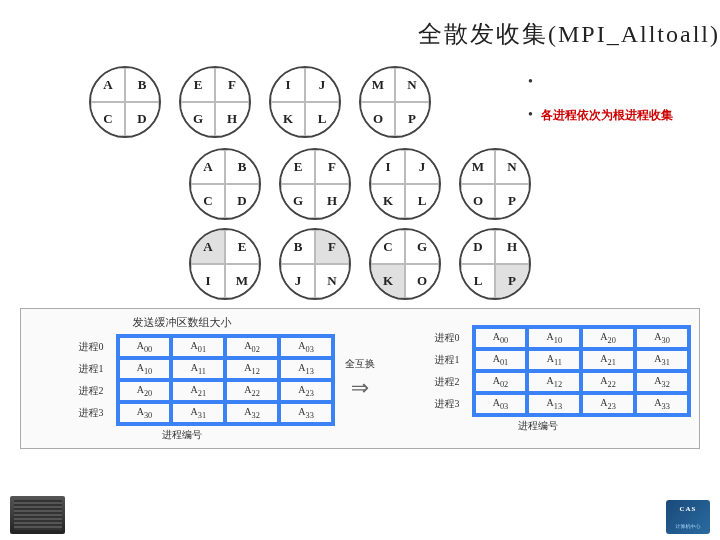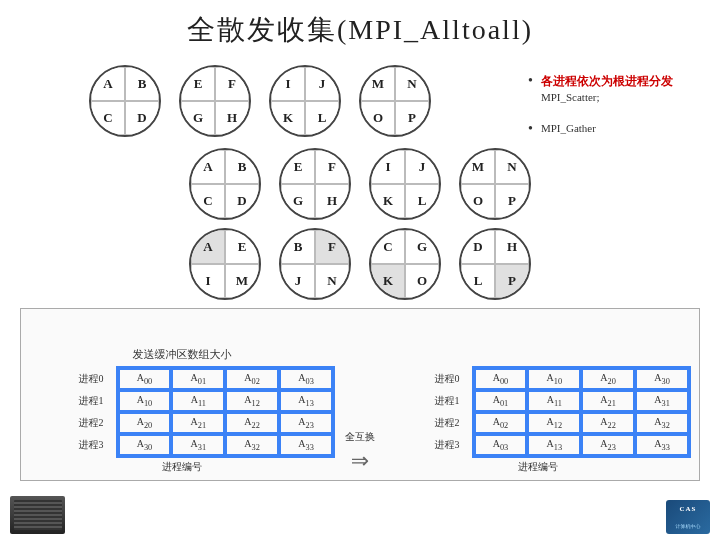--- a/index.html
+++ b/index.html
@@ -6,24 +6,24 @@
     body {
       width: 720px;
       height: 540px;
       background: #fff;
       font-family: 'SimSun', 'MS Mincho', serif;
       overflow: hidden;
       position: relative;
     }
 
     .page-title {
-      font-size: 28px;
+      font-size: 24px;
       font-weight: normal;
-      text-align: center;
-      padding: 11px 0 10px 0;
+      text-align: right;
+      padding: 18px 0 10px 0;
       color: #222;
       letter-spacing: 2px;
     }
 
     .top-section {
       display: flex;
       align-items: flex-start;
       justify-content: center;
       padding: 6px 10px 0 10px;
       gap: 0;
@@ -123,22 +123,21 @@
       margin: 8px 20px 0 20px;
       border: 1px solid #aaa;
       padding: 6px 8px;
       position: relative;
       background: #fafafa;
     }
 
     .diagram-inner {
       display: flex;
       gap: 0;
-      align-items: flex-end;
-      margin-top: 32px;
+      align-items: center;
     }
 
     .diag-left, .diag-right {
       flex: 1;
     }
 
     .diag-title {
       text-align: center;
       font-size: 11px;
       color: #333;
@@ -219,29 +218,25 @@
         <div class="cell empty">N</div>
         <div class="cell empty">O</div>
         <div class="cell empty">P</div>
       </div>
     </div>
   </div>
 
   <div class="bullet-section">
     <div class="bullet-item">
       <span class="bullet-dot">•</span>
-      <div class="bullet-text">
-        <div class="zh-text">各进程依次为根进程分发</div>
-        <div class="en-text">MPI_Scatter;</div>
-      </div>
     </div>
     <div class="bullet-item">
       <span class="bullet-dot">•</span>
       <div class="bullet-text">
-        <div class="en-text">MPI_Gather</div>
+        <div class="zh-text">各进程依次为根进程收集</div>
       </div>
     </div>
   </div>
 </div>
 
 <div style="display:flex; justify-content:center; gap:18px; padding:10px 10px 0 10px;">
 
   <div class="circle-pair">
     <div class="circle">
       <div class="cell empty">A</div>

